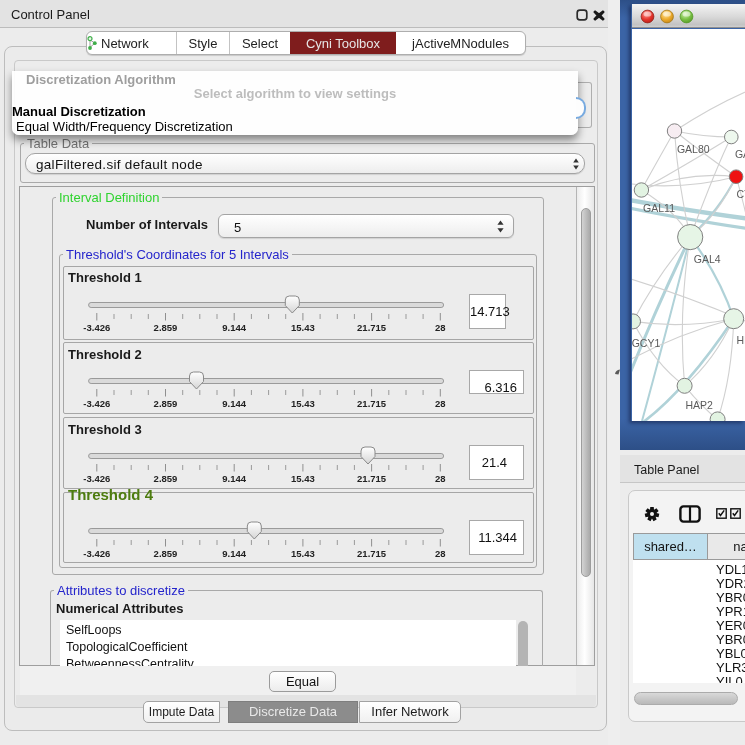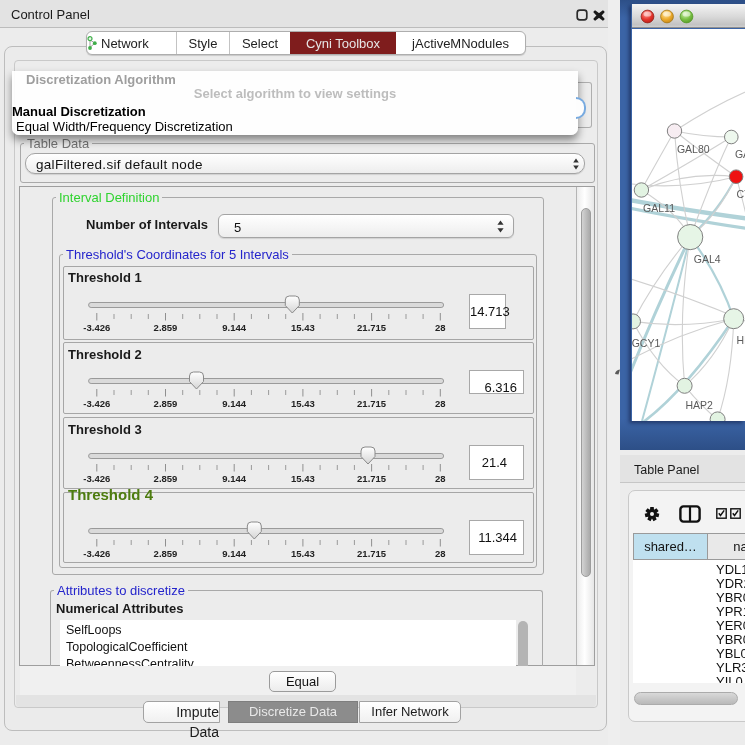--- a/index.html
+++ b/index.html
@@ -235,21 +235,21 @@
 <div class="ab" style="left:56px;top:601px;font-size:13px;font-weight:bold;color:#1a1a1a">Numerical Attributes</div>
 <div class="ab" style="left:60px;top:620px;width:456px;height:46px;background:#fff"></div>
 <div class="ab" style="left:66px;top:622px;font-size:12.5px;color:#111;line-height:17px">SelfLoops<br>TopologicalCoefficient<br>BetweennessCentrality</div>
 <div class="ab" style="left:518px;top:621px;width:10px;height:45px;border-radius:5px 5px 0 0;background:#b4b4b4"></div>
 
 <div class="ab" style="left:20px;top:666px;width:556px;height:29px;background:#f0f0f0"></div>
 <div class="ab" style="left:16px;top:695px;width:580px;height:12px;background:#e3e3e3;border-radius:0 0 4px 4px"></div>
 
 <div class="ab" style="left:269px;top:671px;width:67px;height:21px;background:linear-gradient(#ffffff,#ececec);border:1px solid #9b9b9b;border-radius:5px;font-size:13px;color:#111;text-align:center;line-height:19px">Equal</div>
 
-<div class="ab" style="left:143px;top:701px;width:77px;height:22px;background:linear-gradient(#ffffff,#f0f0f0);border:1px solid #a2a2a2;border-radius:5px 0 0 5px;font-size:14px;color:#1c1c1c;text-align:right;line-height:20px">Impute Data</div>
+<div class="ab" style="left:143px;top:701px;width:77px;height:22px;background:linear-gradient(#ffffff,#f0f0f0);border:1px solid #a2a2a2;border-radius:5px 0 0 5px;font-size:12px;color:#1c1c1c;text-align:center;line-height:20px">Impute Data</div>
 <div class="ab" style="left:228px;top:701px;width:130px;height:22px;background:#8c8c8c;border:1px solid #7e7e7e;font-size:13px;color:#e8e8e8;text-align:center;line-height:20px">Discretize Data</div>
 <div class="ab" style="left:359px;top:701px;width:102px;height:22px;background:linear-gradient(#ffffff,#f0f0f0);border:1px solid #a2a2a2;border-radius:0 5px 5px 0;font-size:13px;color:#1c1c1c;text-align:center;line-height:20px">Infer Network</div>
 
 <div class="ab" style="left:578px;top:82px;width:14px;height:46px;border:1px solid #aeaeae;border-left:none;border-radius:0 3px 3px 0"></div>
 <div class="ab" style="left:12px;top:71px;width:566px;height:64px;background:rgba(255,255,255,.93);border-radius:0 0 7px 7px;box-shadow:0 5px 8px rgba(0,0,0,.45)"></div>
 <div class="ab" style="left:26px;top:72px;font-size:13px;font-weight:bold;color:#9e9e9e">Discretization Algorithm</div>
 <div class="ab" style="left:576px;top:97px;width:10px;height:22px;background:#fdfdfd;border:2px solid rgba(96,156,219,.85);border-left:none;border-radius:0 11px 11px 0"></div>
 <div class="ab" style="left:12px;top:86px;width:566px;text-align:center;font-size:13px;font-weight:bold;color:#bdbdbd">Select algorithm to view settings</div>
 <div class="ab" style="left:12px;top:103.5px;font-size:13px;font-weight:bold;color:#000">Manual Discretization</div>
 <div class="ab" style="left:16px;top:118.5px;font-size:13px;color:#000">Equal Width/Frequency Discretization</div>

